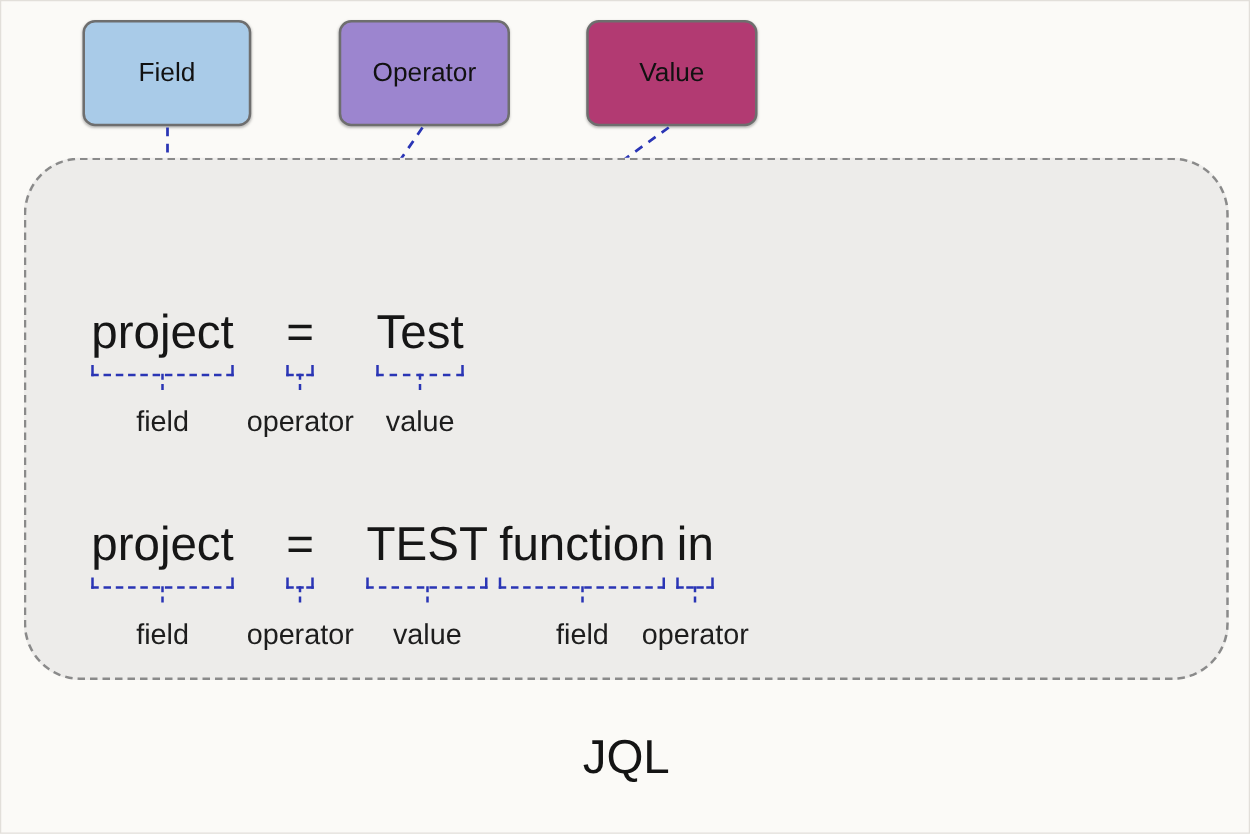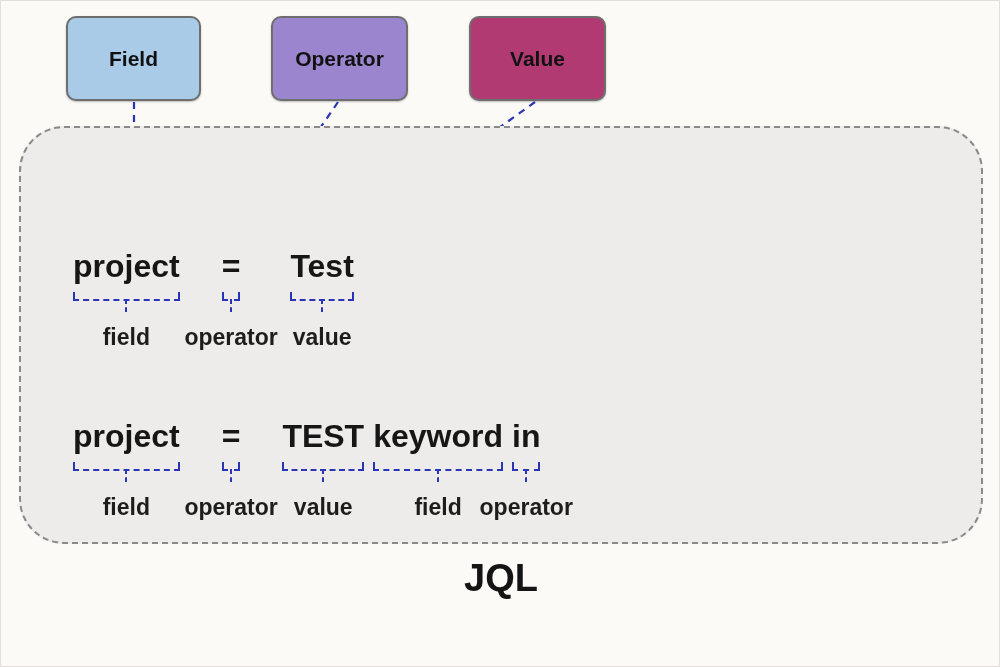--- a/index.html
+++ b/index.html
@@ -15,21 +15,20 @@
     font-family:"Liberation Sans", sans-serif;
     background:#ffffff;
   }
   .stage{
     position:relative;
     width:1000px;
     height:667px;
     background:var(--page-bg);
     overflow:hidden;
     border:1px solid #e2dfda;
-    font-weight:bold;
   }
   
   .box{
     position:absolute;
     top:15px;
     width:137px;
     height:85px;
     border:2px solid var(--box-border);
     border-radius:10px;
     display:flex;
@@ -76,21 +75,21 @@
     align-items:center;
     position:relative;
     padding-bottom:52px;
   }
   .row-1 .unit:nth-child(1){margin-right:42px;}
   .row-1 .unit:nth-child(2){margin-right:50px;}
   .row-2 .unit:nth-child(1){margin-right:42px;}
   .row-2 .unit:nth-child(2){margin-right:42px;}
   .row-2 .unit:nth-child(n+3){margin-right:9px;}
   .tok{
-    font-size:32px;
+    font-size:38px;
     line-height:45px;
     color:var(--text);
     white-space:pre;
   }
   .brace{
     align-self:stretch;
     height:9px;
     margin-top:3px;
     border-left:2px dashed var(--connector);
     border-right:2px dashed var(--connector);
@@ -110,21 +109,21 @@
     position:absolute;
     bottom:2px;
     left:50%;
     transform:translateX(-50%);
     font-size:23px;
     color:#1d1d1d;
     white-space:nowrap;
   }
   .caption{
     position:absolute;
-    top:556px;
+    top:584px;
     left:0;
     width:1000px;
     text-align:center;
     font-size:38px;
     color:#141414;
   }
 </style>
 </head>
 <body>
 
@@ -189,21 +188,21 @@
     <span class="lbl">operator</span>
   </div>
       <div class="unit">
     <span class="tok">TEST</span>
     <div class="brace">
       <div class="brace-stem"></div>
     </div>
     <span class="lbl">value</span>
   </div>
       <div class="unit">
-    <span class="tok">keyword</span>
+    <span class="tok">function</span>
     <div class="brace">
       <div class="brace-stem"></div>
     </div>
     <span class="lbl">field</span>
   </div>
       <div class="unit">
     <span class="tok">in</span>
     <div class="brace">
       <div class="brace-stem"></div>
     </div>

